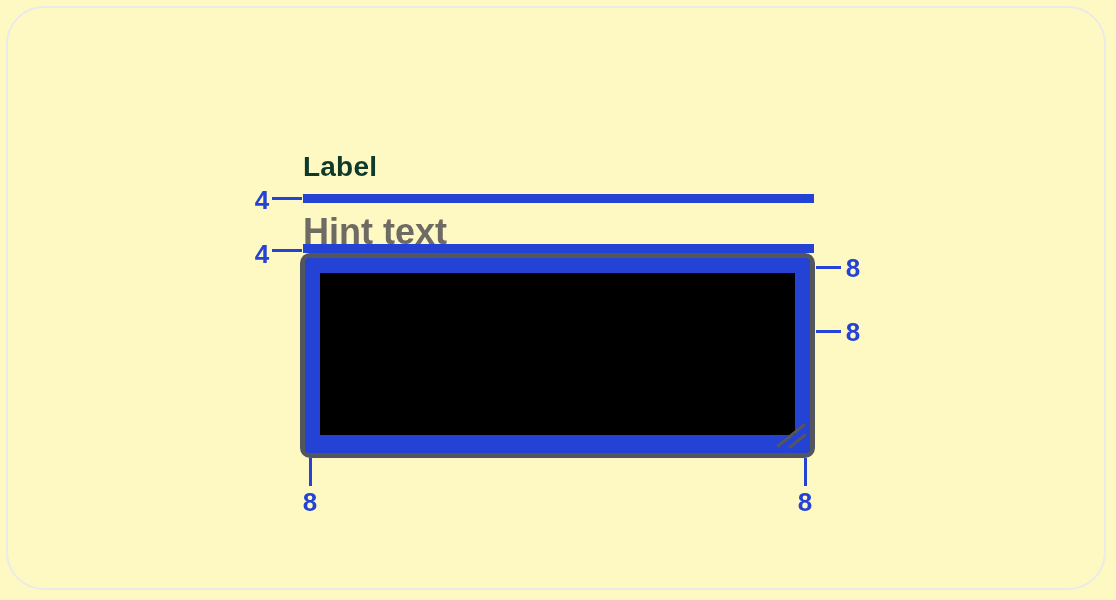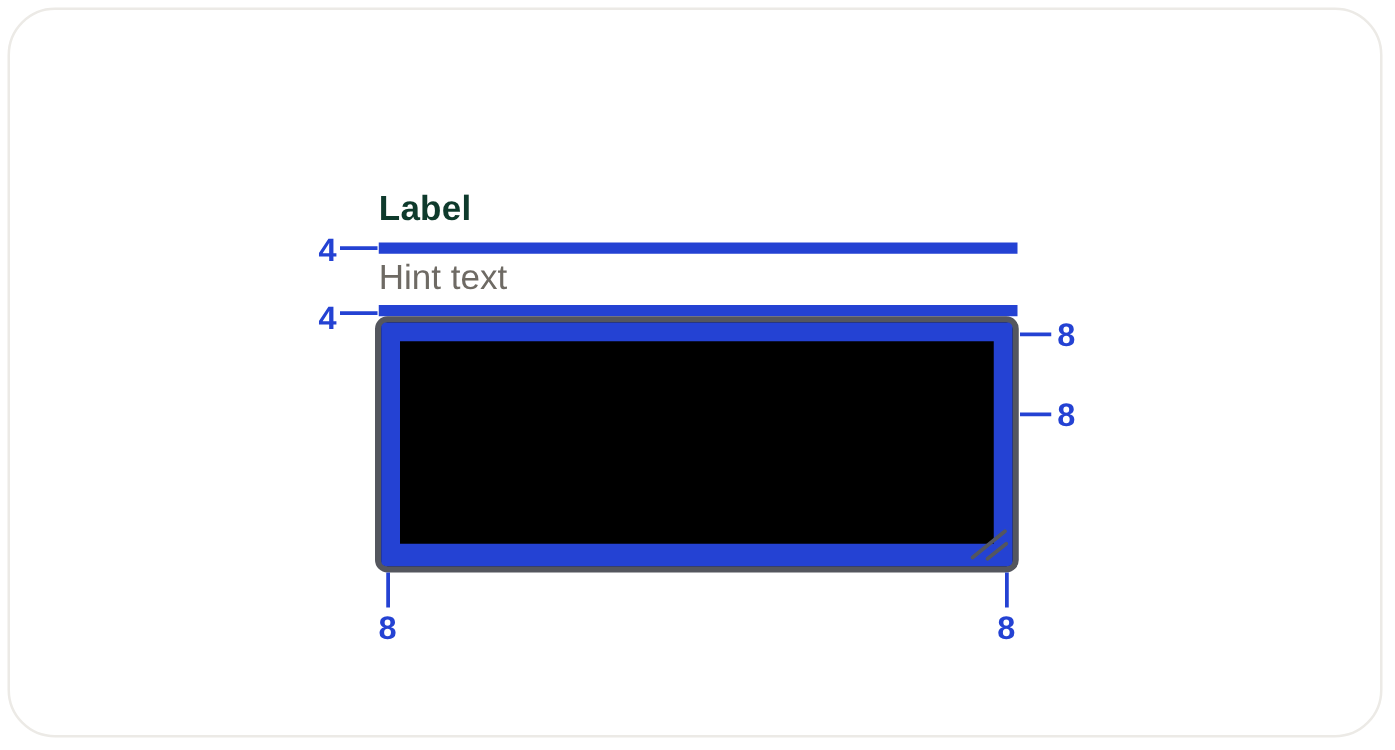--- a/index.html
+++ b/index.html
@@ -5,21 +5,21 @@
   html, body {
     margin: 0;
     padding: 0;
     background: #000000;
     font-family: "Liberation Sans", sans-serif;
   }
   .stage {
     position: relative;
     width: 1116px;
     height: 600px;
-    background: #ffffff;
+    background: #fef9c3;
     overflow: hidden;
   }
   
   .card {
     position: absolute;
     left: 6px; top: 6px;
     width: 1100px; height: 584px;
     border: 2px solid #ECEAE6;
     border-radius: 38px;
     box-sizing: border-box;
@@ -39,24 +39,24 @@
     position: absolute;
     left: 303px;
     width: 511px;
     height: 9px;
     background: #2442D3;
   }
   .gap-bar.gap1 { top: 194px; }
   .gap-bar.gap2 { top: 244px; }
   .hint-text {
     position: absolute;
-    left: 303px; top: 206px;
-    font-size: 28px;
+    left: 303px; top: 216px;
+    font-size: 36px;
     line-height: 32px;
-    font-weight: 400;
+    font-weight: 700;
     color: #6E6A64;
   }
   
   .textarea-box {
     position: absolute;
     left: 300px; top: 253px;
     width: 515px; height: 205px;
     border: 5px solid #54565E;
     border-radius: 10px;
     box-sizing: border-box;

